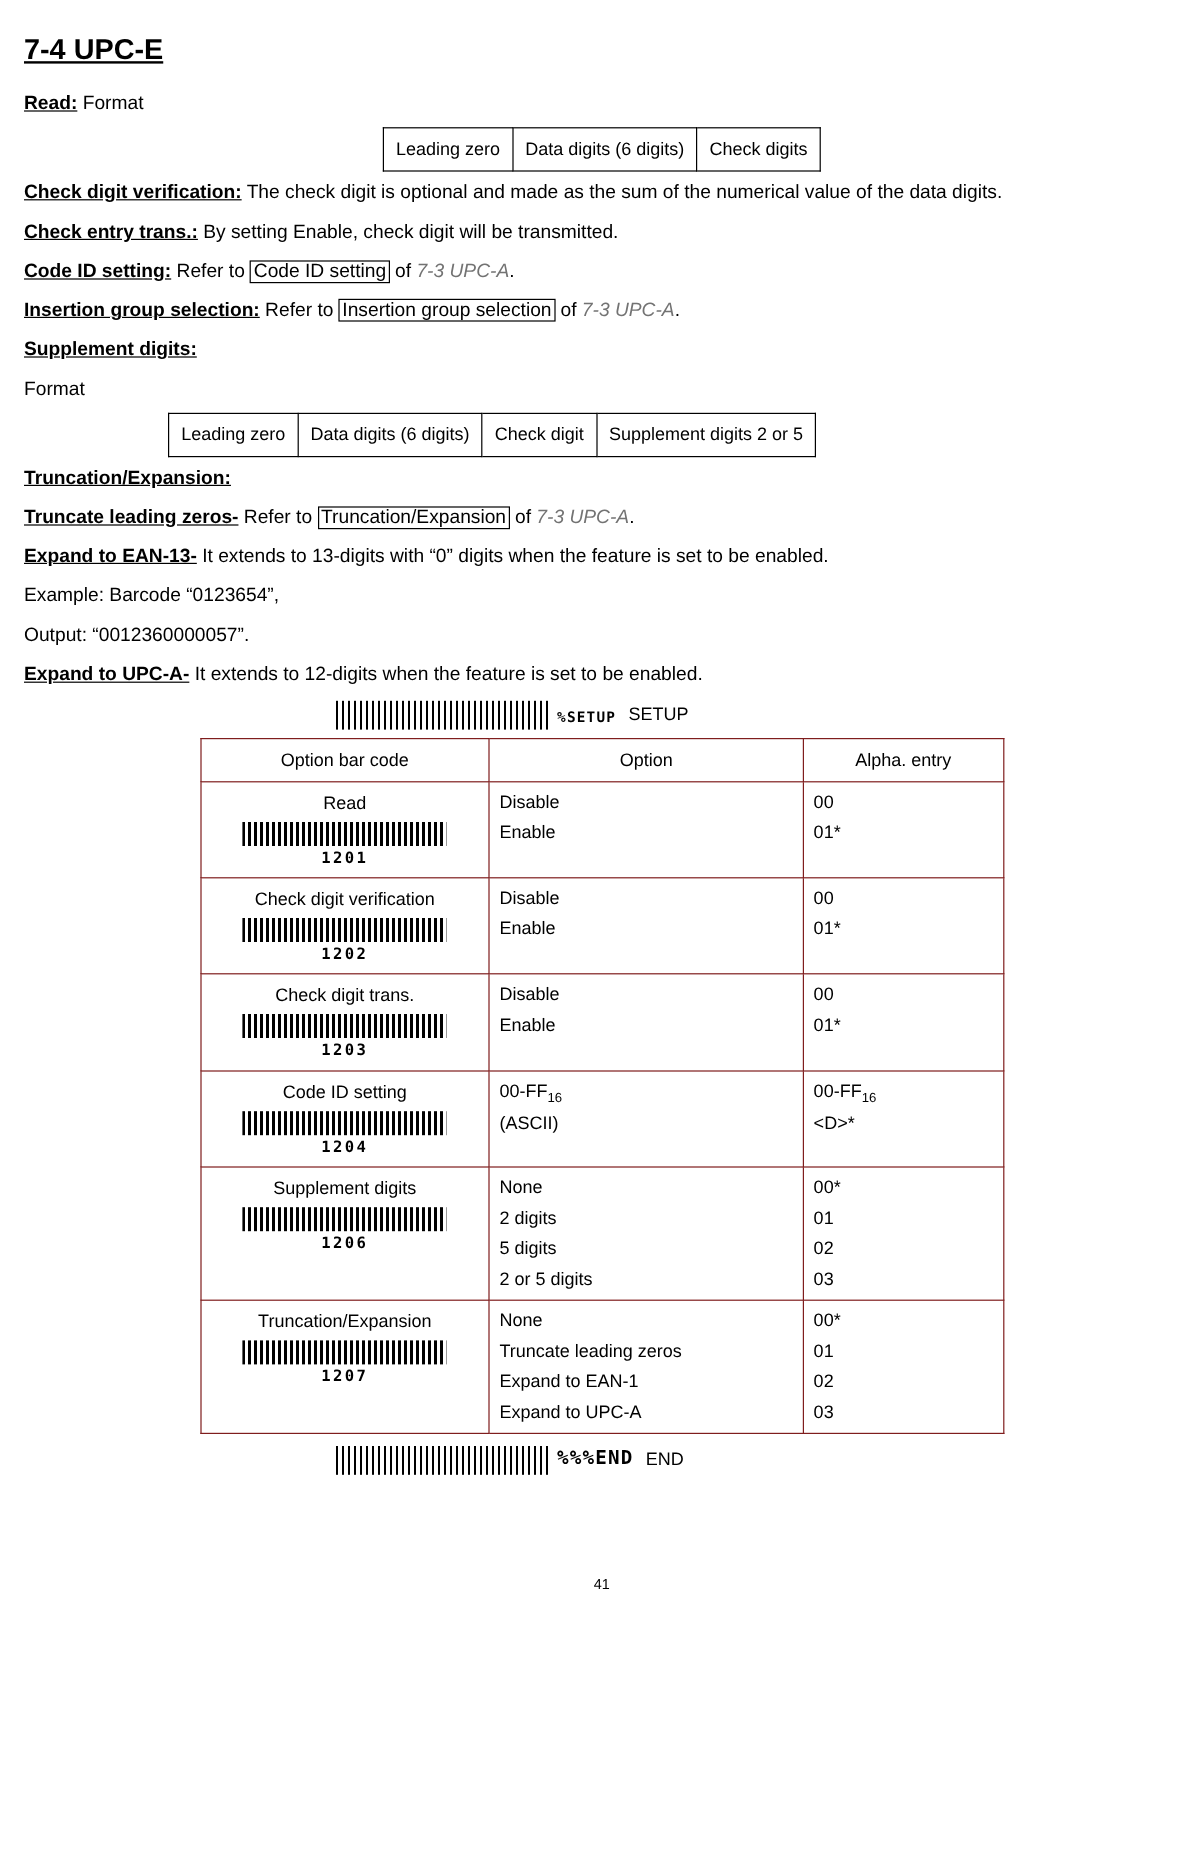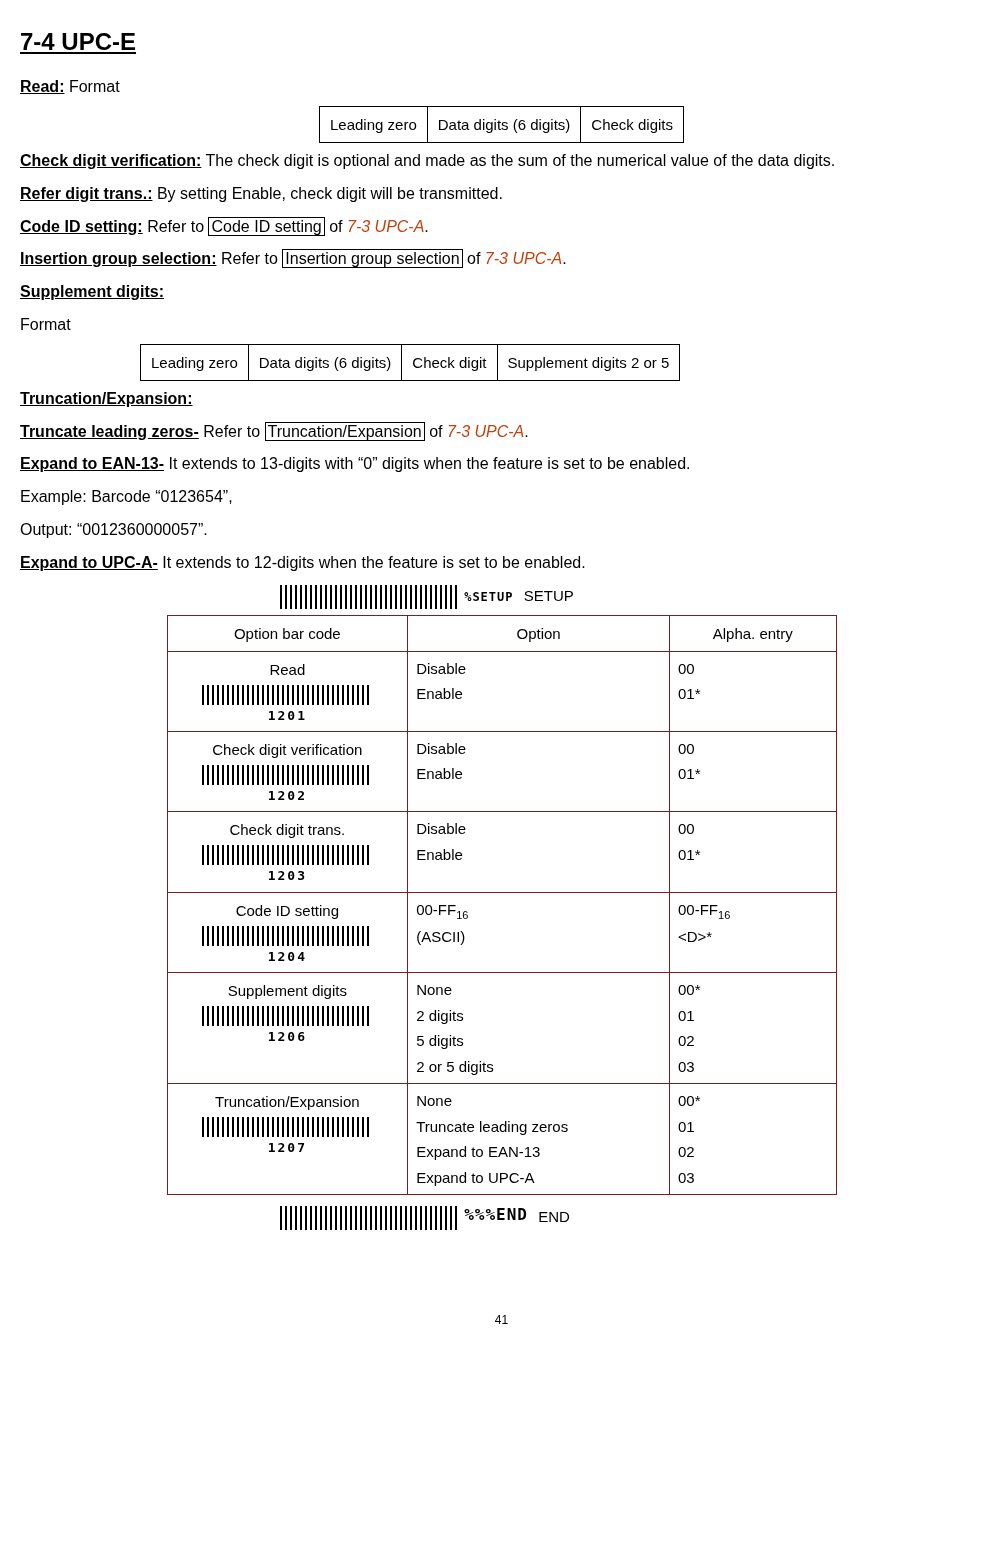--- a/index.html
+++ b/index.html
@@ -12,21 +12,21 @@
     width: 963px;
   }
   h1 {
     font-size: 24px;
     font-weight: bold;
     margin: 0 0 10px 0;
     text-decoration: underline;
   }
   .bold { font-weight: bold; }
   .ul { text-decoration: underline; }
-  .link { color: #c2410c; font-style: italic; text-align: right; }
+  .link { color: #737373; font-style: italic; text-align: right; }
   .boxed { border: 1px solid #000; padding: 0 2px; }
   p { margin: 4px 0; }
   .format-table {
     border-collapse: collapse;
     margin: 4px auto;
   }
   .format-table td {
     border: 1px solid #000;
     padding: 4px 10px;
     text-align: center;
@@ -112,21 +112,21 @@
   </tr>
 </tbody>
   </table>
 
 <p>
   <span class="bold ul">Check digit verification:</span>
   <span>The check digit is optional and made as the sum of the numerical value of the data digits.</span>
 </p>
 
 <p>
-  <span class="bold ul">Refer digit trans.:</span>
+  <span class="bold ul">Check entry trans.:</span>
   <span>By setting Enable, check digit will be transmitted.</span>
 </p>
 
 <p>
   <span class="bold ul">Code ID setting:</span>
   <span>Refer to </span><span class="boxed">Code ID setting</span><span> of </span><span class="link">7-3 UPC-A</span><span>.</span>
 </p>
 
 <p>
   <span class="bold ul">Insertion group selection:</span>
@@ -266,21 +266,21 @@
       </tr>
       <tr>
         <td class="col-barcode">
           <div>Truncation/Expansion</div>
           <span class="barcode-small"></span>
           <span class="barcode-label">1207</span>
         </td>
         <td class="col-option">
           <div class="opt-line">None</div>
           <div class="opt-line">Truncate leading zeros</div>
-          <div class="opt-line">Expand to EAN-13</div>
+          <div class="opt-line">Expand to EAN-1</div>
           <div class="opt-line">Expand to UPC-A</div>
         </td>
         <td class="col-alpha">
           <div class="opt-line">00*</div>
           <div class="opt-line">01</div>
           <div class="opt-line">02</div>
           <div class="opt-line">03</div>
         </td>
       </tr>
     </tbody>

